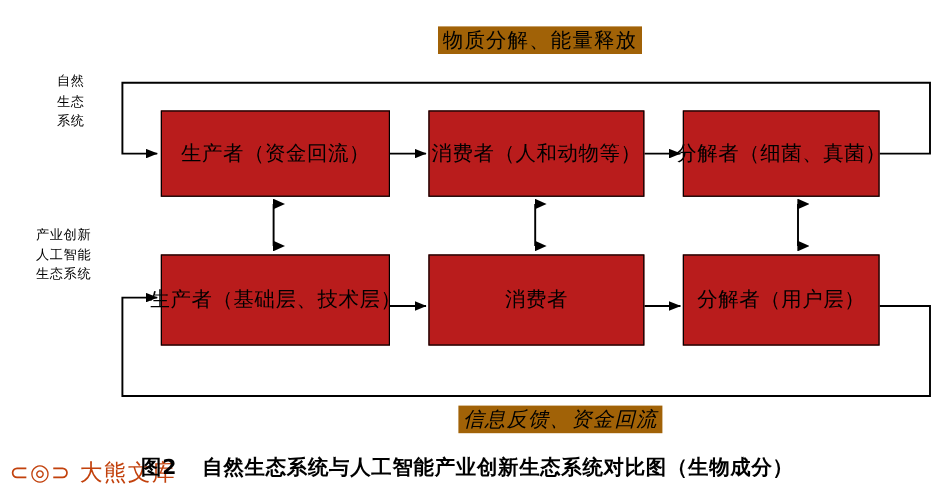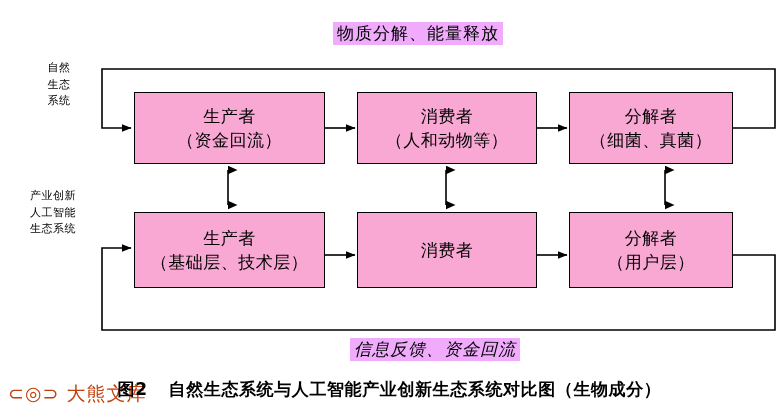--- a/index.html
+++ b/index.html
@@ -21,23 +21,22 @@
   #diagram-svg {
     position: absolute;
     left: 0;
     top: 0;
     width: 779px;
     height: 416px;
   }
   .node-box {
     position: absolute;
     border: 1.6px solid #000;
-    background: #f9a8d4;
+    background: #b91c1c;
     display: flex;
-    flex-direction: column;
     align-items: center;
     justify-content: center;
     box-sizing: border-box;
   }
   .node-line {
     font-size: 17px;
     line-height: 1.42;
     letter-spacing: 0.5px;
     white-space: nowrap;
   }
@@ -47,22 +46,23 @@
     font-size: 11px;
     line-height: 1.5;
     letter-spacing: 0.5px;
     white-space: nowrap;
   }
   .edge-label {
     position: absolute;
     font-size: 17px;
     letter-spacing: 1px;
     white-space: nowrap;
-    background: #f0abfc;
+    background: #a16207;
     padding: 0 4px;
+    margin-left: 32px;
   }
   #caption {
     position: absolute;
     left: 0;
     top: 378px;
     width: 779px;
     text-align: center;
     font-size: 17px;
     font-weight: bold;
     letter-spacing: 0.6px;

